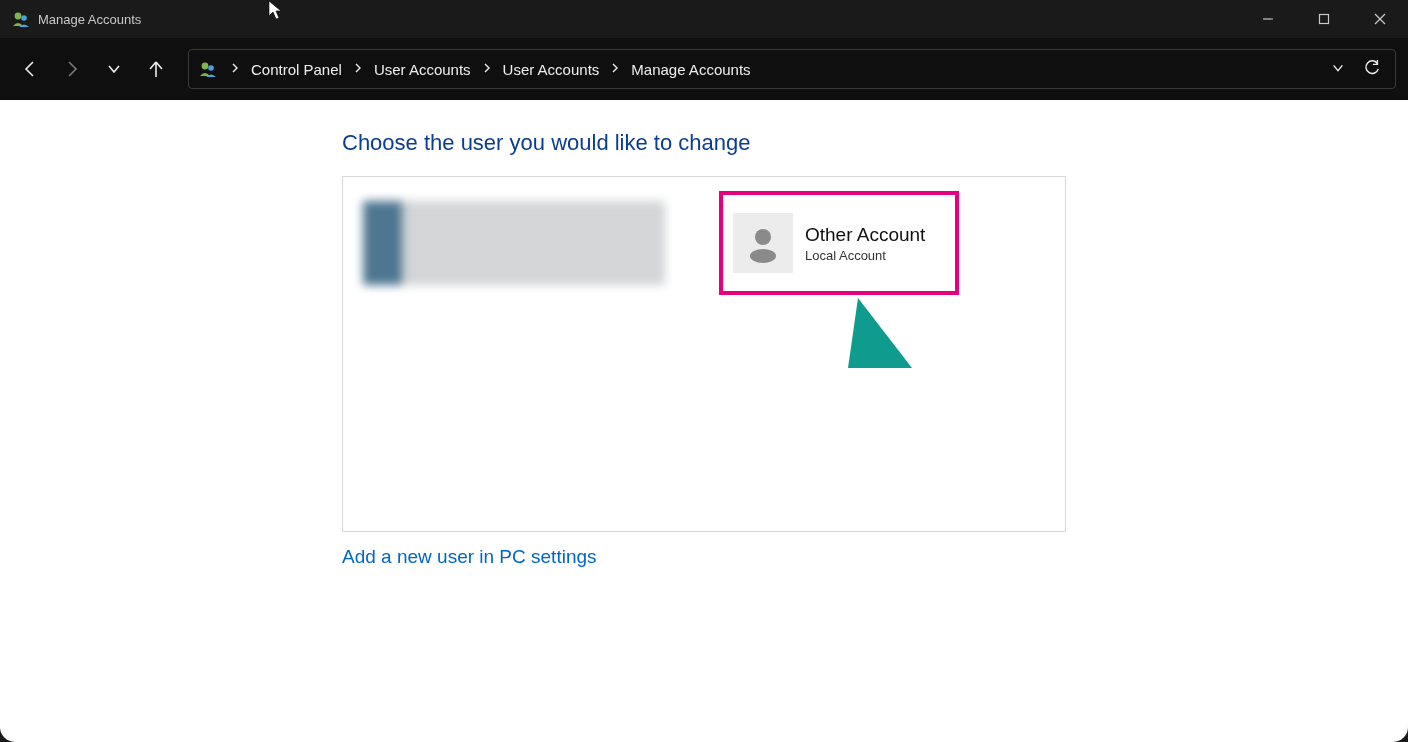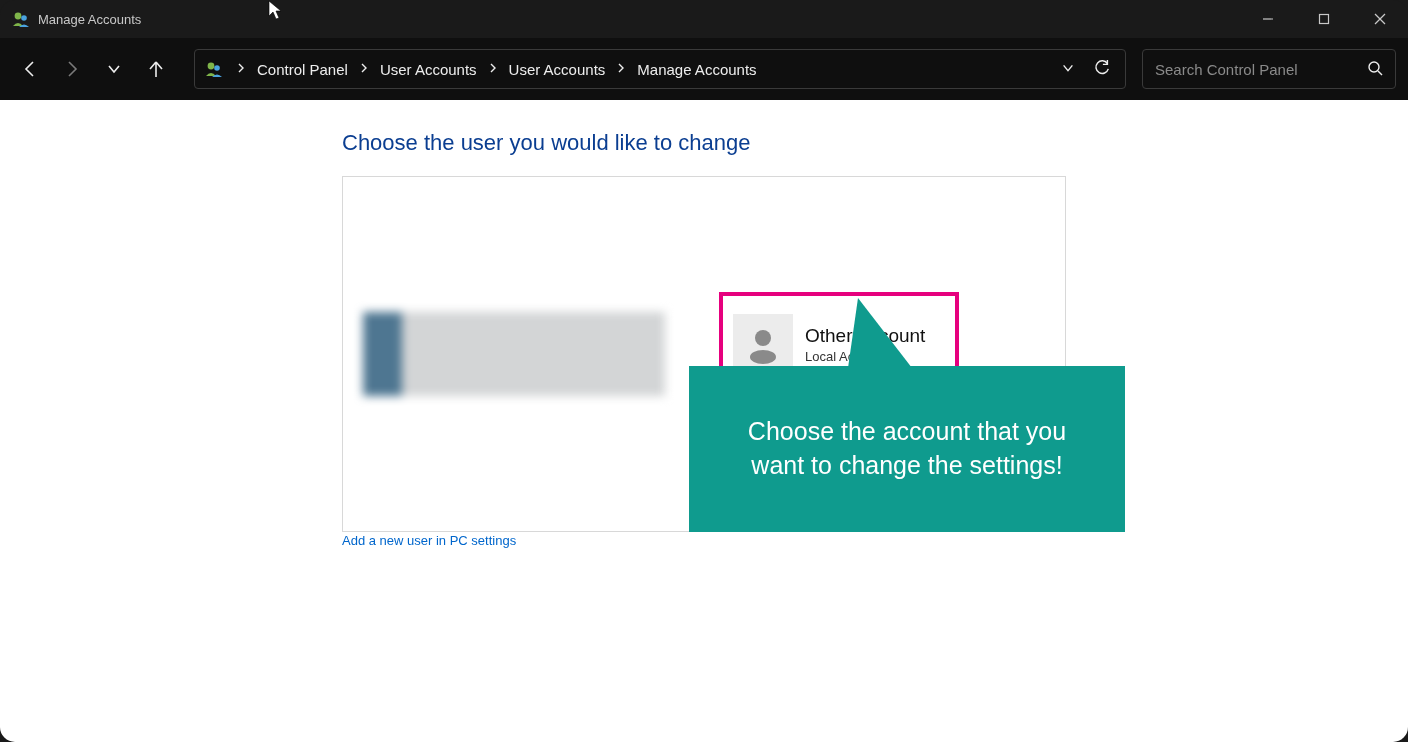--- a/index.html
+++ b/index.html
@@ -65,21 +65,21 @@
       flex: 1;
       height: 40px;
       border: 1px solid #3a3a3a;
       border-radius: 4px;
       display: flex;
       align-items: center;
       padding: 0 10px;
       color: #ededed;
       font-size: 15px;
       gap: 6px;
-      margin-left: 14px;
+      margin-left: 8px;
       position: relative;
     }
     .address-bar .people-icon {
       width: 18px; height: 18px; position: relative; margin-right: 2px;
     }
     .crumb-sep {
       padding: 0 6px;
       font-size: 12px;
       color: #ededed;
     }
@@ -130,21 +130,21 @@
     .accounts-box {
       margin-left: 342px;
       width: 724px;
       height: 356px;
       border: 1px solid #d8d8d8;
       background: #fff;
       position: relative;
       padding: 24px 20px;
       display: flex;
       gap: 54px;
-      align-items: center;
+      align-items: flex-start;
     }
     .account-blur {
       width: 302px;
       height: 84px;
       background: linear-gradient(90deg, #4e7691 0 13%, #d3d5d6 13% 100%);
       filter: blur(5px);
       margin-top: 0px;
     }
     .account-tile {
       width: 240px;
@@ -160,23 +160,23 @@
     .avatar-sq {
       width: 60px; height: 60px;
       background: #ececec;
       display: flex; align-items: center; justify-content: center;
     }
     .acct-texts { display: flex; flex-direction: column; }
     .acct-name { font-size: 19px; color: #111; }
     .acct-type { font-size: 13px; color: #333; margin-top: 2px; }
     .add-link {
       margin-left: 342px;
-      margin-top: 1px;
+      margin-top: 14px;
       color: #0066cc;
-      font-size: 13px;
+      font-size: 19px;
     }
     
     .callout {
       position: absolute;
       left: 689px;
       top: 266px;
       width: 436px;
       height: 166px;
       background: #0f9b8e;
       display: flex;
@@ -310,29 +310,20 @@
         </span>
         <span>
           <svg width="18" height="18" viewBox="0 0 20 20">
               <path d="M16 5 A7 7 0 1 0 17 11" fill="none" stroke="#ededed" stroke-width="1.6"></path>
               <path d="M16 1 L16 6 L11 6" fill="none" stroke="#ededed" stroke-width="1.6"></path>
             </svg>
         </span>
       </div>
     </div>
 
-    <div class="search-box">
-      <input type="text" placeholder="Search Control Panel" style="">
-      <span class="search-icon">
-        <svg width="16" height="16" viewBox="0 0 16 16">
-            <circle cx="7" cy="7" r="5" fill="none" stroke="#ededed" stroke-width="1.4"></circle>
-            <line x1="11" y1="11" x2="15" y2="15" stroke="#ededed" stroke-width="1.4"></line>
-          </svg>
-      </span>
-    </div>
   </div>
 
   <div class="content">
     <div class="heading">Choose the user you would like to change</div>
 
     <div class="accounts-box">
       <div class="account-blur"></div>
 
       <div class="account-tile">
         <div class="avatar-sq">
@@ -344,23 +335,20 @@
         <div class="acct-texts">
           <span class="acct-name">Other Account</span>
           <span class="acct-type">Local Account</span>
         </div>
       </div>
     </div>
 
     <div class="add-link">Add a new user in PC settings</div>
 
     <div class="callout-tail"></div>
-    <div class="callout">
-      <div class="callout-text">Choose the account that you want to change the settings!</div>
-    </div>
   </div>
 
   <div class="cursor">
     <svg width="16" height="20" viewBox="0 0 16 20">
       <path d="M1 1 L1 16 L5 12 L8 19 L11 18 L8 11 L13 11 Z" fill="#ffffff" stroke="#000" stroke-width="0.6"></path>
     </svg>
   </div>
 
 </div>
 

